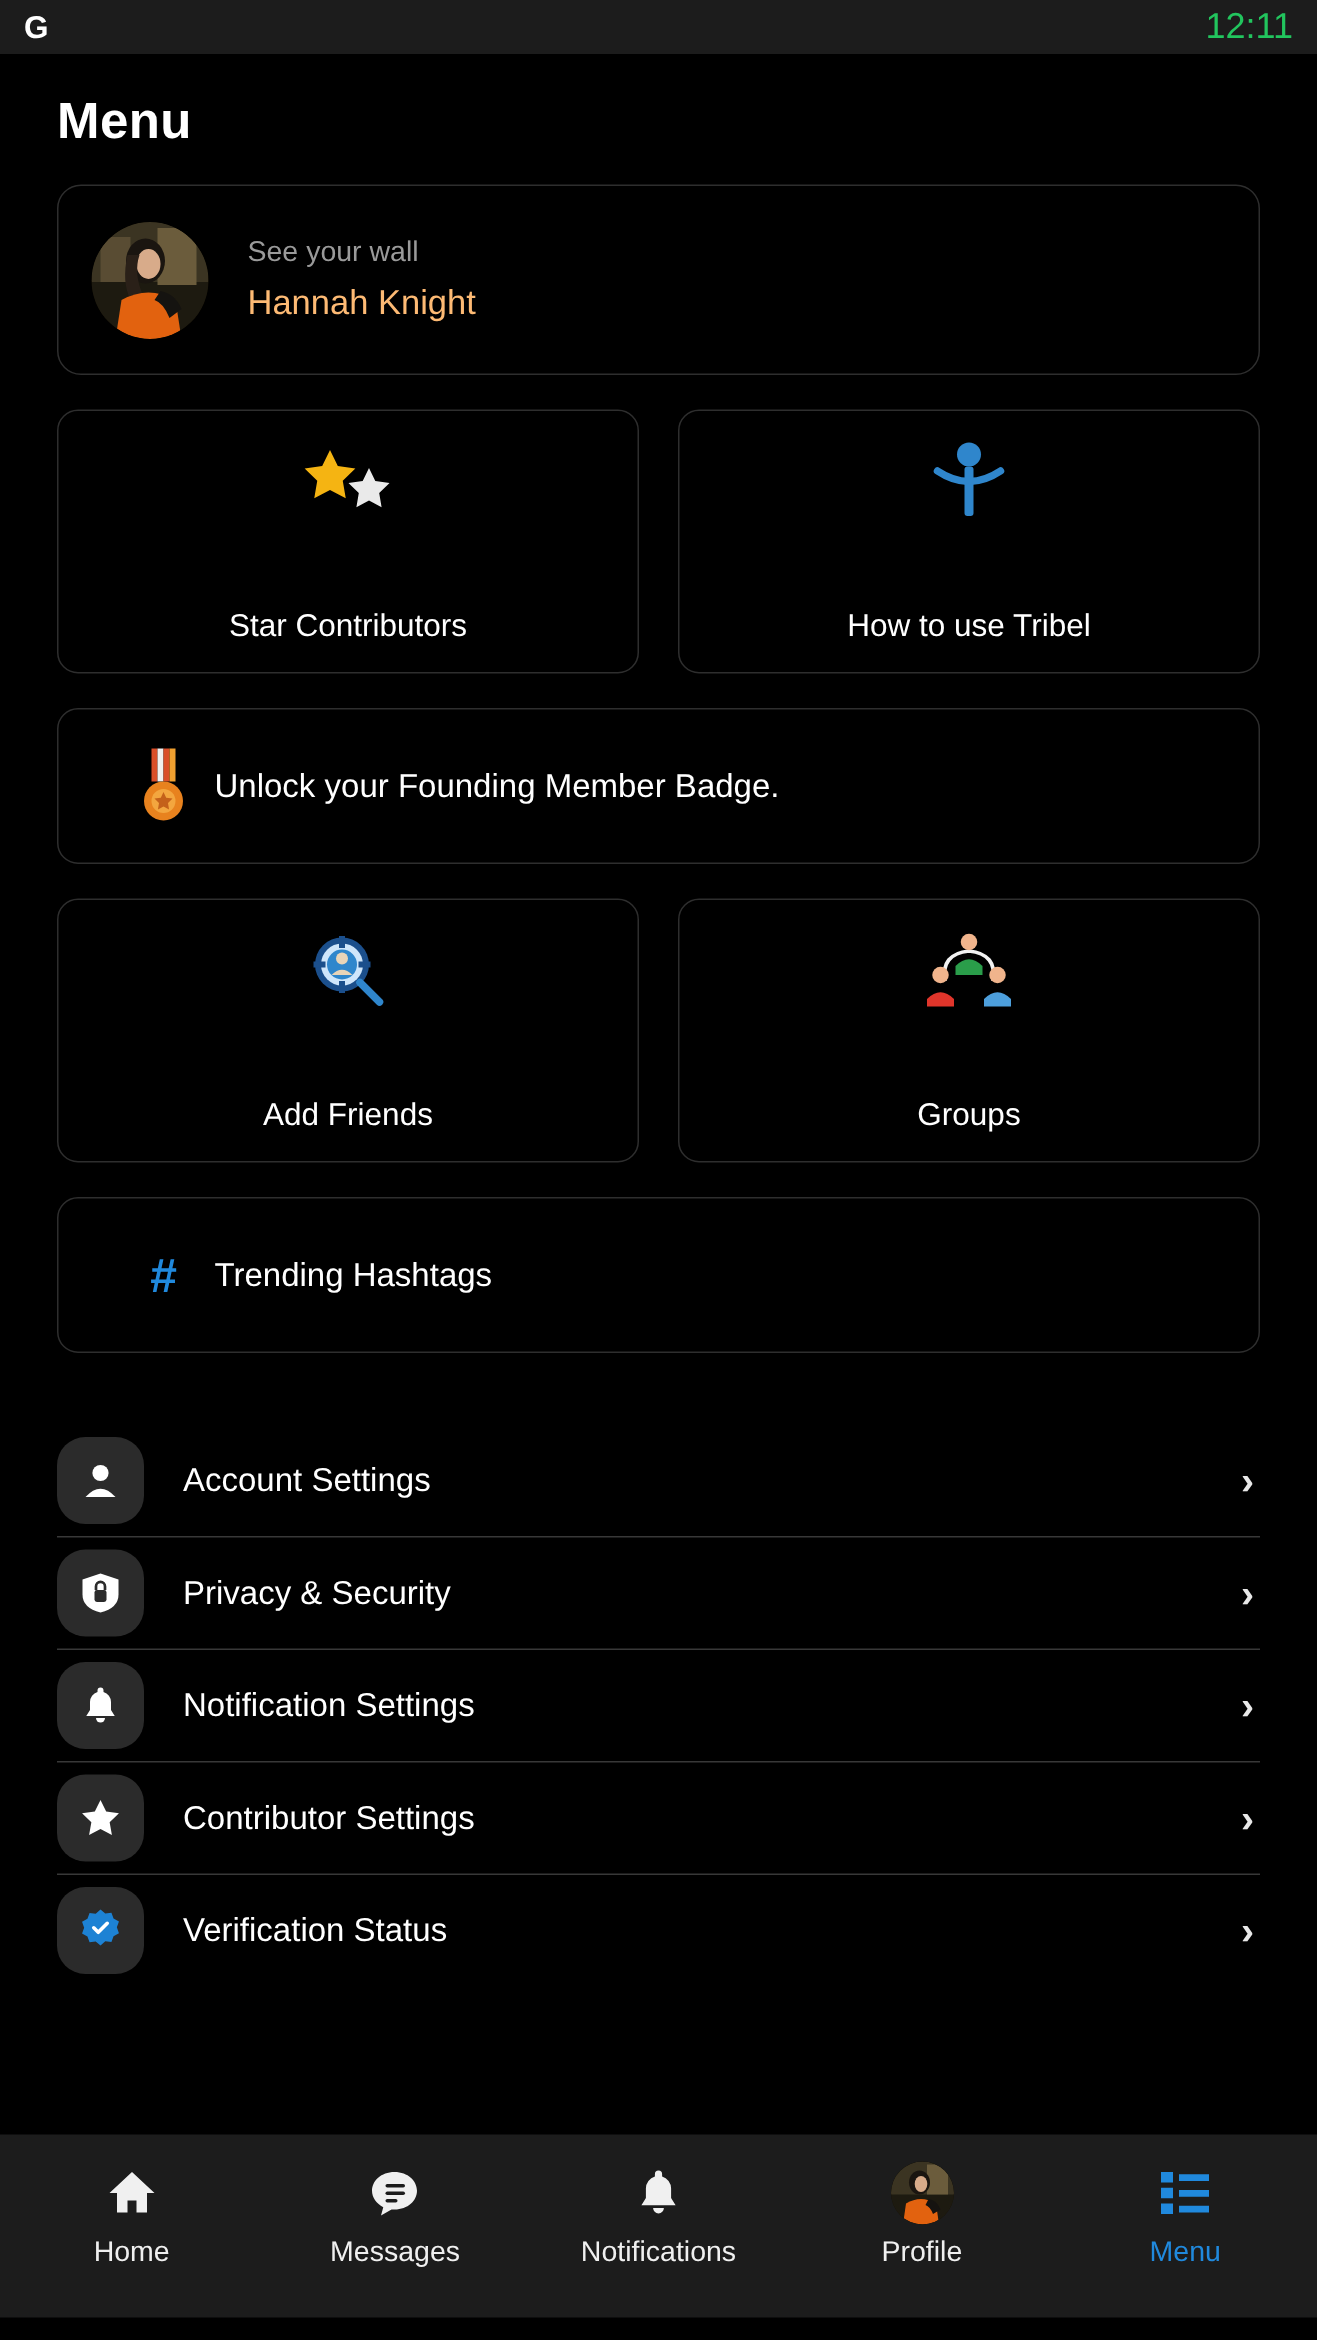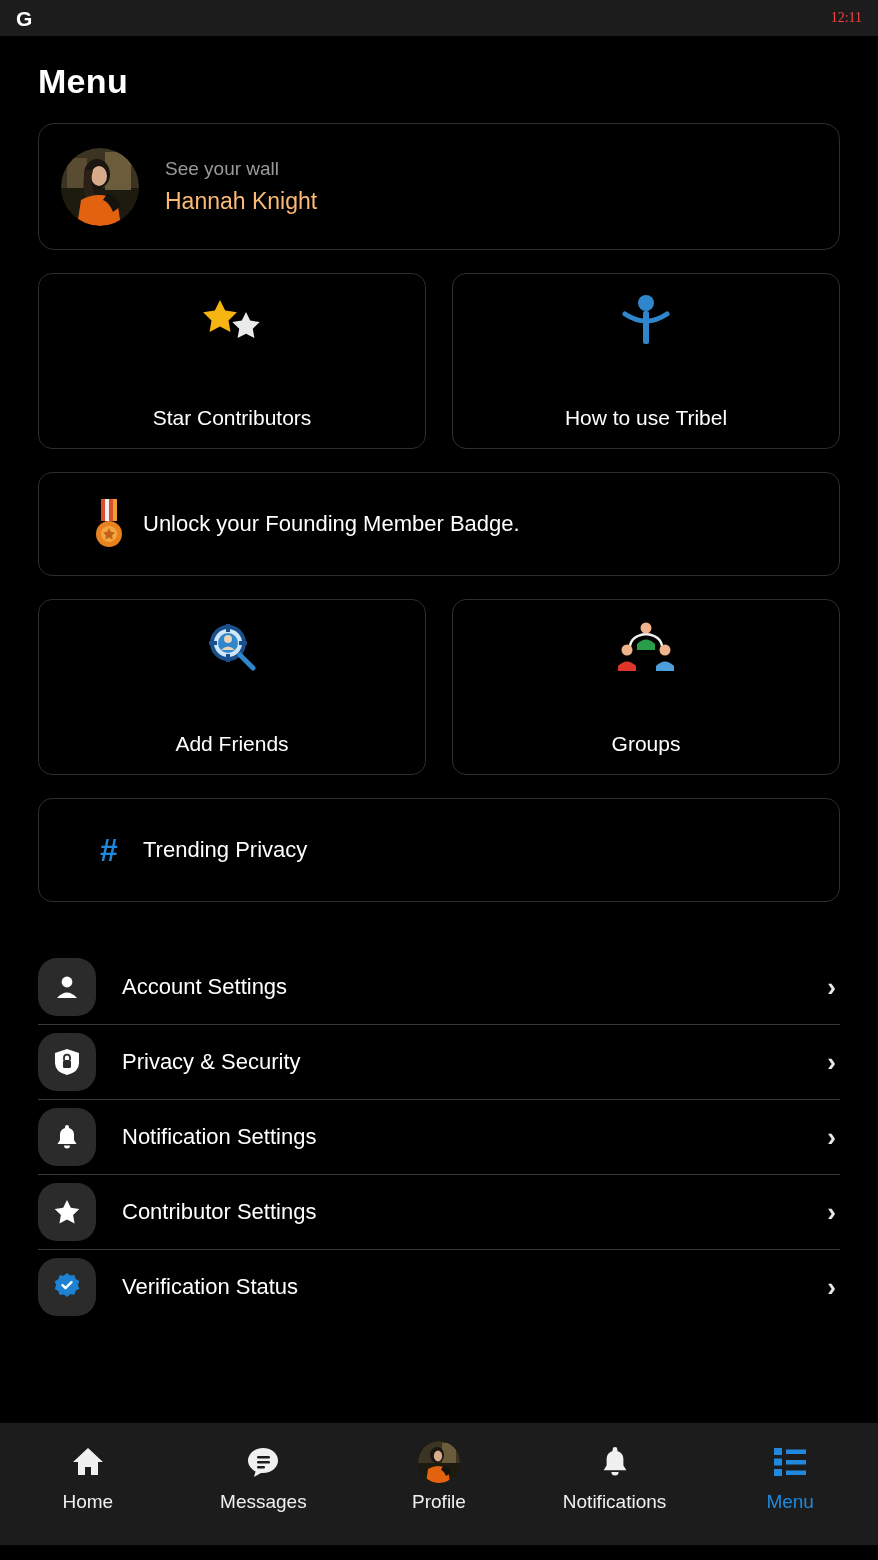--- a/index.html
+++ b/index.html
@@ -14,21 +14,21 @@
   
   .statusbar {
     height:36px; background:#1c1c1c;
     display:flex; align-items:center; justify-content:space-between;
     padding:0 16px;
   }
   .status-g {
     color:#fff; font-size:21px; font-weight:bold;
     line-height:1; letter-spacing:-0.5px;
   }
-  .status-time { color:#ef4444; font-size:14px;font-family:Liberation Serif, serif; }
+  .status-time { color:#22c55e; font-size:24px; }
 
   
   .page-title {
     color:#fff; font-size:34px; font-weight:bold;
     padding:26px 0 22px 38px; letter-spacing:0.3px;
   }
 
   
   .scroll-area { padding:0 38px; }
 
@@ -225,21 +225,21 @@
         </div>
         <div class="card-label">Groups</div>
       </div>
 
     </div>
 
     <div class="wide-card">
       <div class="wide-icon">
         <span class="hash-icon">#</span>
       </div>
-      <div class="wide-label">Trending Privacy</div>
+      <div class="wide-label">Trending Hashtags</div>
     </div>
 
     <div class="settings-list">
 
       <div class="setting-row">
         <div class="setting-icon">
           <svg width="30" height="30" viewBox="0 0 30 30" aria-hidden="true">
             <circle cx="15" cy="10" r="5.4" fill="#fff"></circle>
             <path d="M5 26 q10 -11 20 0 z" fill="#fff"></path>
           </svg>
@@ -314,20 +314,30 @@
     <div class="nav-item">
       <div class="nav-icon-box">
         <svg width="36" height="36" viewBox="0 0 36 36" aria-hidden="true">
           <path d="M18 4 C27 4 33 10 33 16.5 C33 23 27 29 18 29 h-2 l-7 4 1.5 -5.5 C6 25 3 21 3 16.5 C3 10 9 4 18 4 z" fill="#f0f0f0"></path>
           <rect x="12" y="12" width="13" height="2.4" rx="1.2" fill="#1c1c1c"></rect>
           <rect x="12" y="17" width="13" height="2.4" rx="1.2" fill="#1c1c1c"></rect>
           <rect x="12" y="22" width="8" height="2.4" rx="1.2" fill="#1c1c1c"></rect>
         </svg>
       </div>
       <div class="nav-label">Messages</div>
+    </div>
+
+    <div class="nav-item">
+      <div class="nav-icon-box">
+        <svg width="34" height="34" viewBox="0 0 34 34" aria-hidden="true">
+          <path d="M17 2 a2.4 2.4 0 0 1 2.4 2.4 V6 a8.4 8.4 0 0 1 6 8 v6.4 l3 4.8 h-22.8 l3 -4.8 V14 a8.4 8.4 0 0 1 6 -8 V4.4 A2.4 2.4 0 0 1 17 2 z" fill="#f0f0f0"></path>
+          <path d="M13.4 27 a3.6 3.6 0 0 0 7.2 0 z" fill="#f0f0f0"></path>
+        </svg>
+      </div>
+      <div class="nav-label">Notifications</div>
     </div>
 
     <div class="nav-item">
       <div class="nav-icon-box">
         <div class="nav-avatar">
           <svg viewBox="0 0 42 42" width="42" height="42" aria-hidden="true">
             <defs>
                 <clipPath id="av2">
                   <circle cx="21" cy="21" r="21"></circle>
                 </clipPath>
@@ -340,30 +350,20 @@
               <ellipse cx="20" cy="15" rx="4.2" ry="5.4" fill="#d8ab8a"></ellipse>
               <path d="M10 28 q10 -6 20 0 l2 14 h-24 z" fill="#e2620f"></path>
               <path d="M25 25 q6 1 8 7 l-5 3 q-2 -5 -5 -6 z" fill="#151310"></path>
             </g>
           </svg>
         </div>
       </div>
       <div class="nav-label">Profile</div>
     </div>
 
-    <div class="nav-item">
-      <div class="nav-icon-box">
-        <svg width="34" height="34" viewBox="0 0 34 34" aria-hidden="true">
-          <path d="M17 2 a2.4 2.4 0 0 1 2.4 2.4 V6 a8.4 8.4 0 0 1 6 8 v6.4 l3 4.8 h-22.8 l3 -4.8 V14 a8.4 8.4 0 0 1 6 -8 V4.4 A2.4 2.4 0 0 1 17 2 z" fill="#f0f0f0"></path>
-          <path d="M13.4 27 a3.6 3.6 0 0 0 7.2 0 z" fill="#f0f0f0"></path>
-        </svg>
-      </div>
-      <div class="nav-label">Notifications</div>
-    </div>
-
     <div class="nav-item active">
       <div class="nav-icon-box">
         <svg width="34" height="32" viewBox="0 0 34 32" aria-hidden="true">
           <rect x="1" y="2" width="8" height="7" fill="#2089dd"></rect>
           <rect x="13" y="3.5" width="20" height="4.5" fill="#2089dd"></rect>
           <rect x="1" y="12.5" width="8" height="7" fill="#2089dd"></rect>
           <rect x="13" y="14" width="20" height="4.5" fill="#2089dd"></rect>
           <rect x="1" y="23" width="8" height="7" fill="#2089dd"></rect>
           <rect x="13" y="24.5" width="20" height="4.5" fill="#2089dd"></rect>
         </svg>

